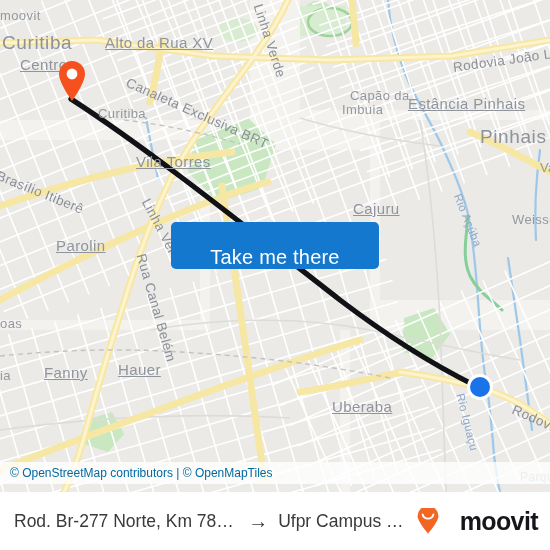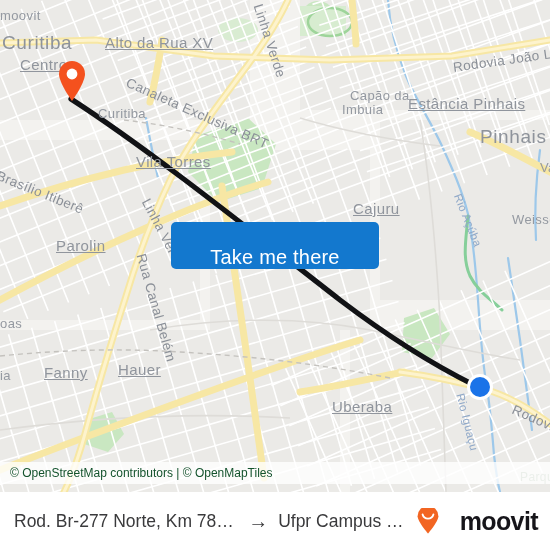--- a/index.html
+++ b/index.html
@@ -71,21 +71,21 @@
 
   
   #attribution {
     position: absolute;
     left: 0;
     top: 462px;
     width: 550px;
     height: 22px;
     background: rgba(255,255,255,0.78);
     font-size: 12px;
-    color: #14532d;
+    color: #0369a1;
     line-height: 22px;
     padding-left: 10px;
     box-sizing: border-box;
     font-family: "Liberation Sans", sans-serif;
     white-space: nowrap;
   }
 
   
   #cta {
     position: absolute;

